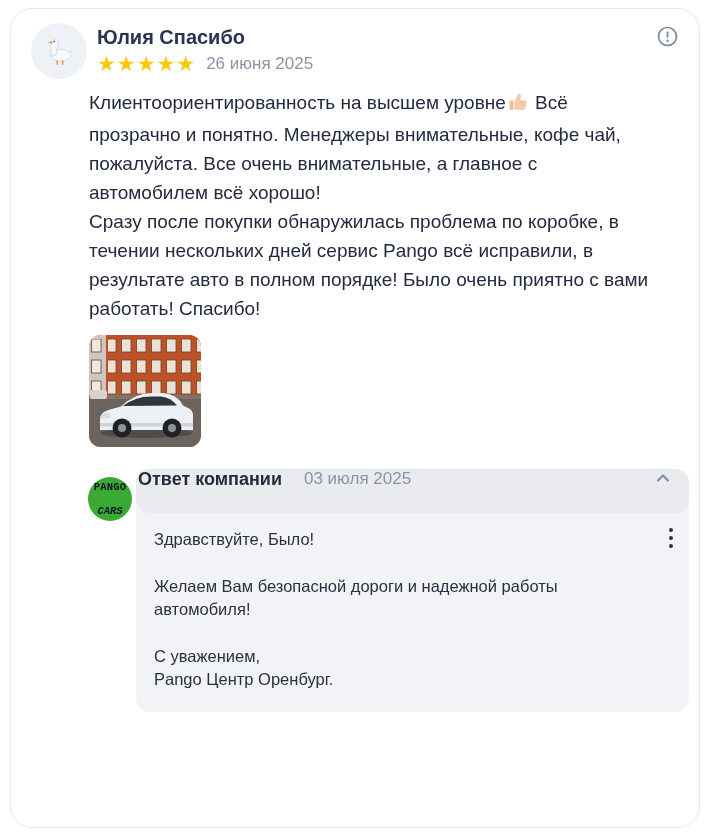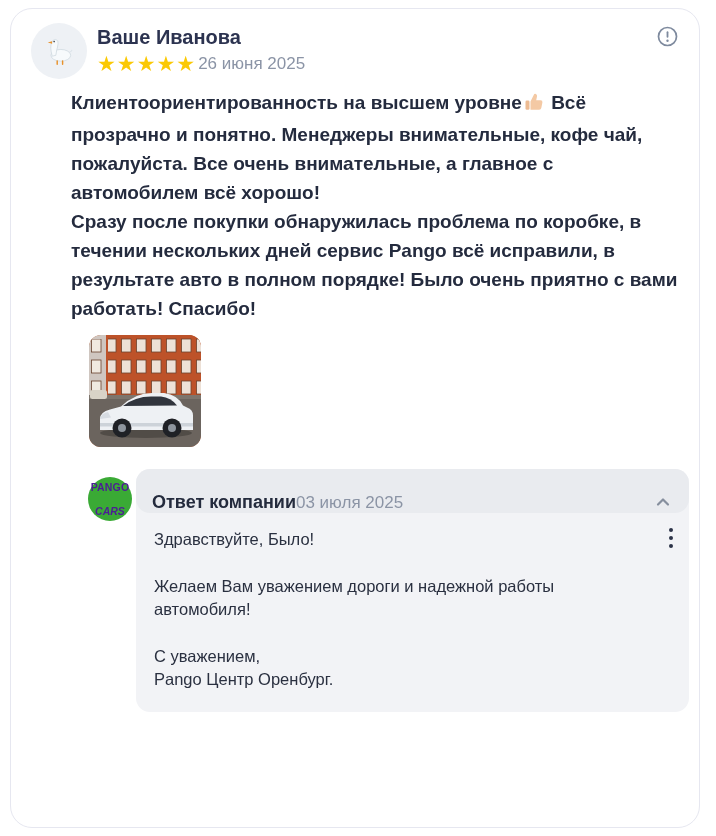--- a/index.html
+++ b/index.html
@@ -29,66 +29,66 @@
   }
   .rating-row {
     position: absolute; left: 86px; top: 44px;
     display: flex; align-items: center;
   }
   .stars {
     font-size: 21px; line-height: 22px; letter-spacing: 1px;
     color: #fbc904;
   }
   .review-date {
-    margin-left: 2px; font-size: 17px; color: #8b94a6;
+    margin-left: 10px; font-size: 17px; color: #8b94a6;
   }
   .report-btn {
     position: absolute; right: 20px; top: 16px;
     width: 24px; height: 24px; cursor: pointer;
     background: none; border: none; padding: 0;
   }
 
   
   .review-text {
-    position: absolute; left: 60px; top: 79px;
+    position: absolute; left: 78px; top: 79px;
     width: 614px;
-    font-size: 19px; line-height: 29px; color: #242b3e; font-weight: bold;
+    font-size: 19px; line-height: 29px; color: #242b3e;
   }
   .pre { white-space: pre-line; }
   .thumb-icon { display: inline-block; vertical-align: -3px; margin: 0 2px; }
 
   
   .photo-thumb {
     position: absolute; left: 78px; top: 326px;
     width: 112px; height: 112px;
     border-radius: 12px; overflow: hidden; cursor: pointer;
   }
 
   
   .reply-row {
     position: absolute; left: 77px; top: 460px; right: 10px;
     display: flex; align-items: flex-start; gap: 4px;
   }
   .reply-logo {
     flex: 0 0 44px; width: 44px; height: 44px; border-radius: 50%;
     background: #3aaa35; margin-top: 8px;
     display: flex; flex-direction: column; align-items: center; justify-content: center;
-    color: #4c1d95; line-height: 1;
+    color: #0f172a; line-height: 1; font-family: Liberation Mono, monospace;
   }
   .reply-logo .l1 { font-size: 10.5px; font-weight: 700; letter-spacing: 0.2px; }
   .reply-logo .l2 { font-size: 10.5px; font-weight: 700; font-style: italic; margin-top: 13px; }
 
   .reply-block { flex: 1; background: #f2f3f6; border-radius: 14px; }
   .reply-header {
     height: 44px; background: #e9ebef; border-radius: 14px;
-    display: flex; align-items: flex-end; padding: 0 16px 0 16px;
+    display: flex; align-items: flex-start; padding: 0 16px 0 2px;
     cursor: pointer;
   }
   .reply-title { font-size: 18px; font-weight: 700; color: #242b3d; }
-  .reply-date { margin-left: 0; font-size: 17px; color: #8b94a5; }
+  .reply-date { margin-left: 22px; font-size: 17px; color: #8b94a5; }
   .collapse-btn { margin-left: auto; background: none; border: none; padding: 0; cursor: pointer; width: 20px; height: 20px; }
 
   .reply-body {
     position: relative;
     padding: 15px 48px 20px 18px;
     font-size: 16.5px; line-height: 23.5px; color: #2a3040;
   }
   .reply-body p { margin: 0 0 23px; }
   .reply-body p:last-child { margin-bottom: 0; }
   .kebab-btn {
@@ -109,21 +109,21 @@
         <ellipse cx="22" cy="27" rx="11" ry="6.5" fill="#f7fafc" stroke="#ccd6de" stroke-width="0.8"></ellipse>
         <path d="M12.5 28 Q9.5 18 12 12.5 Q13.5 9 16.5 9.5 Q19.5 10 19 14 Q18.5 18 17.5 21 L16.5 27 Z" fill="#f7fafc" stroke="#ccd6de" stroke-width="0.8"></path>
         <path d="M12.3 11.5 L7.5 12.7 L12.4 14.2 Z" fill="#e8922a"></path>
         <circle cx="14.6" cy="11.8" r="0.9" fill="#3a3f47"></circle>
         <path d="M18 33.3 L18 37 M24 33.3 L24 37" stroke="#e8922a" stroke-width="1.6" stroke-linecap="round"></path>
         <path d="M31 24 q3 -1 3.5 -3" stroke="#dde4ea" stroke-width="1.2" fill="none"></path>
       </svg>
     </span>
   </div>
 
-  <div class="author-name">Ваше Иванова</div>
+  <div class="author-name">Юлия Спасибо</div>
   <div class="rating-row">
     <span class="stars">★★★★★</span>
     <span class="review-date">26 июня 2025</span>
   </div>
 
   <button class="report-btn">
     <span>
       <svg width="23" height="23" viewBox="0 0 24 24">
         <circle cx="12" cy="12" r="9.4" fill="none" stroke="#7e8a9e" stroke-width="1.8"></circle>
         <rect x="11.05" y="6.6" width="1.9" height="6.6" rx="0.95" fill="#7e8a9e"></rect>
@@ -194,21 +194,21 @@
         </button>
       </div>
 
       <div class="reply-body">
         <button class="kebab-btn">
           <i></i>
             <i></i>
             <i></i>
         </button>
         <p class="pre">Здравствуйте, Было!</p>
-        <p class="pre">Желаем Вам уважением дороги и надежной работы
+        <p class="pre">Желаем Вам безопасной дороги и надежной работы
 автомобиля!</p>
         <p class="pre">С уважением,
 Pango Центр Оренбург.</p>
       </div>
     </div>
   </div>
 
 </div>
 
 </body></html>

